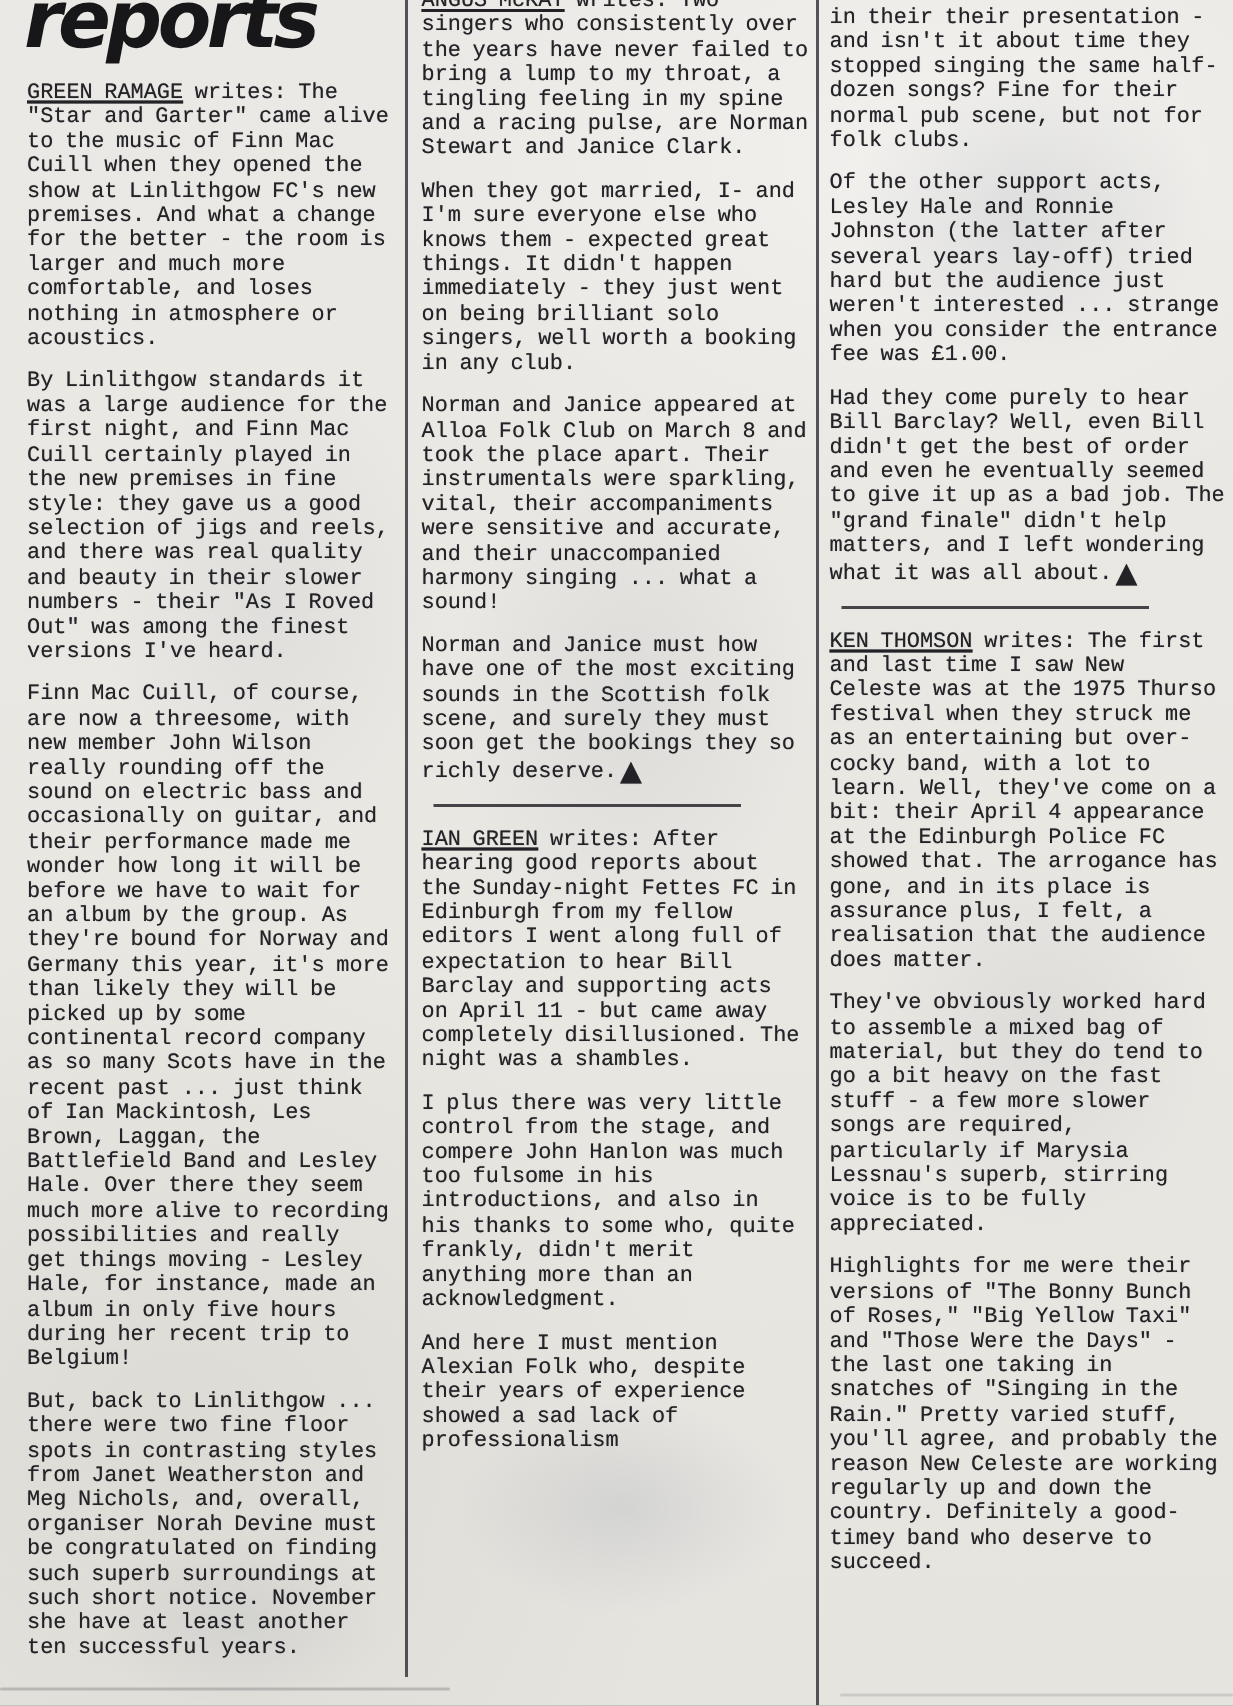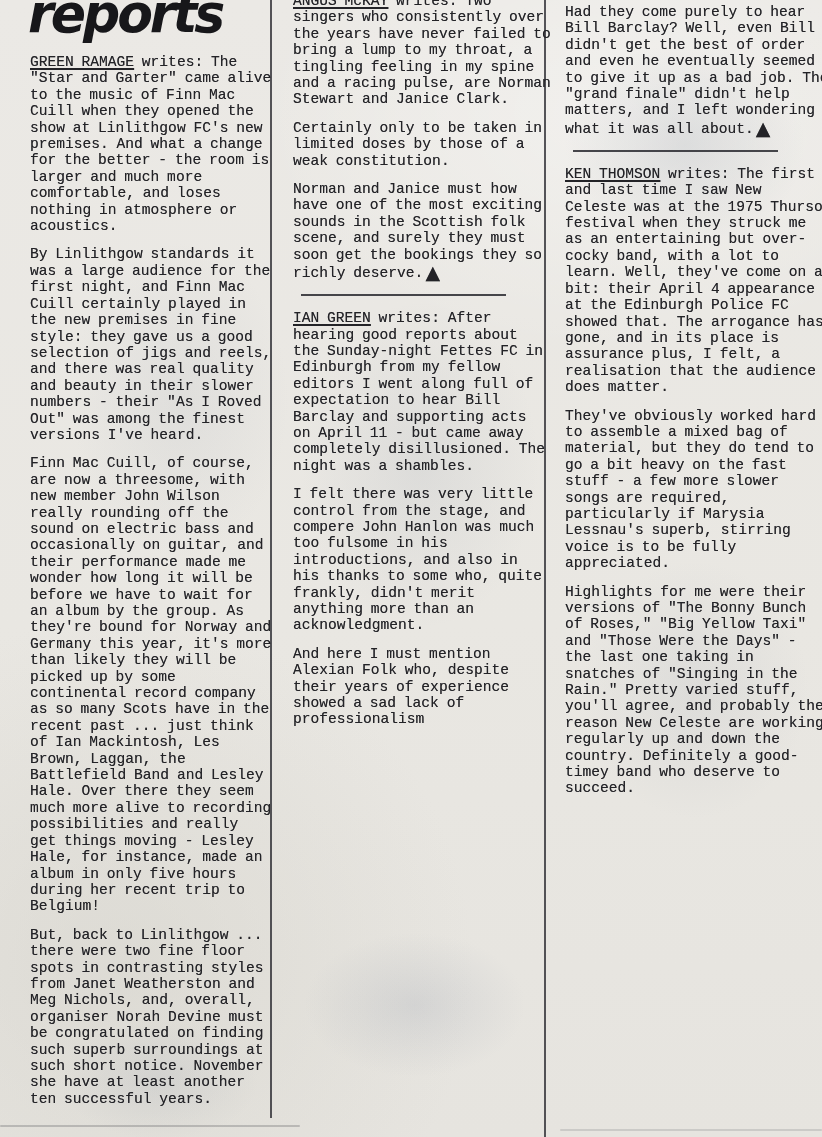--- a/index.html
+++ b/index.html
@@ -24,21 +24,21 @@
   .b5{left:300px;top:930px;width:230px;height:150px;background:radial-gradient(ellipse,rgba(140,148,165,.2),transparent 68%);}
   .b6{left:60px;top:1020px;width:200px;height:120px;background:radial-gradient(ellipse,rgba(150,158,170,.18),transparent 70%);}
 
   .vrule{position:absolute;top:0;width:2px;background:rgba(40,40,46,.78);}
   .vr1{left:270px;height:1118px;}
   .vr2{left:544px;height:1137px;}
   .paper-edge{position:absolute;height:2px;background:rgba(110,110,112,.35);border-radius:2px;}
   .pe1{left:0;bottom:10px;width:300px;}
   .pe2{left:560px;bottom:6px;width:262px;background:rgba(110,110,112,.22);}
 
-  .col{position:absolute;top:0;margin-left:12px;}
+  .col{position:absolute;top:0;}
   .col1{left:18px;width:242px;}
   .col2{left:281px;width:258px;}
   .col3{left:553px;width:264px;top:4px;}
 
   .title{
     font-family:"DejaVu Sans","Liberation Sans",sans-serif;
     font-style:italic;font-weight:bold;
     font-size:52px;letter-spacing:-3px;
     color:#17171a;
     margin:-16px 0 10px -2px;
@@ -75,29 +75,32 @@
   <div class="col col1">
     <div class="title">reports</div>
     <p class="tw"><span class="lead">GREEN RAMAGE</span><span> writes: The "Star and Garter" came alive to the music of Finn Mac Cuill when they opened the show at Linlithgow FC's new premises. And what a change for the better - the room is larger and much more comfortable, and loses nothing in atmosphere or acoustics.</span></p>
     <p class="tw"><span>By Linlithgow standards it was a large audience for the first night, and Finn Mac Cuill certainly played in the new premises in fine style: they gave us a good selection of jigs and reels, and there was real quality and beauty in their slower numbers - their "As I Roved Out" was among the finest versions I've heard.</span></p>
     <p class="tw"><span>Finn Mac Cuill, of course, are now a threesome, with new member John Wilson really rounding off the sound on electric bass and occasionally on guitar, and their performance made me wonder how long it will be before we have to wait for an album by the group. As they're bound for Norway and Germany this year, it's more than likely they will be picked up by some continental record company as so many Scots have in the recent past ... just think of Ian Mackintosh, Les Brown, Laggan, the Battlefield Band and Lesley Hale. Over there they seem much more alive to recording possibilities and really get things moving - Lesley Hale, for instance, made an album in only five hours during her recent trip to Belgium!</span></p>
     <p class="tw"><span>But, back to Linlithgow ... there were two fine floor spots in contrasting styles from Janet Weatherston and Meg Nichols, and, overall, organiser Norah Devine must be congratulated on finding such superb surroundings at such short notice. November she have at least another ten successful years.</span></p>
   </div>
 
   <div class="col col2">
     <p class="tw"><span class="lead">ANGUS McKAY</span><span> writes: Two singers who consistently over the years have never failed to bring a lump to my throat, a tingling feeling in my spine and a racing pulse, are Norman Stewart and Janice Clark.</span></p>
-    <p class="tw"><span>Certainly only to be taken in limited doses by those of a weak constitution.</span></p>
+    <p class="tw"><span>When they got married, I- and I'm sure everyone else who knows them - expected great things. It didn't happen immediately - they just went on being brilliant solo singers, well worth a booking in any club.</span></p>
+    <p class="tw"><span>Norman and Janice appeared at Alloa Folk Club on March 8 and took the place apart. Their instrumentals were sparkling, vital, their accompaniments were sensitive and accurate, and their unaccompanied harmony singing ... what a sound!</span></p>
     <p class="tw"><span>Norman and Janice must how have one of the most exciting sounds in the Scottish folk scene, and surely they must soon get the bookings they so richly deserve.</span><span class="tri">▲</span></p>
     <hr class="hrule">
     <p class="tw"><span class="lead">IAN GREEN</span><span> writes: After hearing good reports about the Sunday-night Fettes FC in Edinburgh from my fellow editors I went along full of expectation to hear Bill Barclay and supporting acts on April 11 - but came away completely disillusioned. The night was a shambles.</span></p>
-    <p class="tw"><span>I felt there was very little control from the stage, and compere John Hanlon was much too fulsome in his introductions, and also in his thanks to some who, quite frankly, didn't merit anything more than an acknowledgment.</span></p>
+    <p class="tw"><span>I plus there was very little control from the stage, and compere John Hanlon was much too fulsome in his introductions, and also in his thanks to some who, quite frankly, didn't merit anything more than an acknowledgment.</span></p>
     <p class="tw"><span>And here I must mention Alexian Folk who, despite their years of experience showed a sad lack of professionalism</span></p>
   </div>
 
   <div class="col col3">
+    <p class="tw"><span>in their their presentation - and isn't it about time they stopped singing the same half-dozen songs? Fine for their normal pub scene, but not for folk clubs.</span></p>
+    <p class="tw"><span>Of the other support acts, Lesley Hale and Ronnie Johnston (the latter after several years lay-off) tried hard but the audience just weren't interested ... strange when you consider the entrance fee was £1.00.</span></p>
     <p class="tw"><span>Had they come purely to hear Bill Barclay? Well, even Bill didn't get the best of order and even he eventually seemed to give it up as a bad job. The "grand finale" didn't help matters, and I left wondering what it was all about.</span><span class="tri">▲</span></p>
     <hr class="hrule">
     <p class="tw"><span class="lead">KEN THOMSON</span><span> writes: The first and last time I saw New Celeste was at the 1975 Thurso festival when they struck me as an entertaining but over-cocky band, with a lot to learn. Well, they've come on a bit: their April 4 appearance at the Edinburgh Police FC showed that. The arrogance has gone, and in its place is assurance plus, I felt, a realisation that the audience does matter.</span></p>
     <p class="tw"><span>They've obviously worked hard to assemble a mixed bag of material, but they do tend to go a bit heavy on the fast stuff - a few more slower songs are required, particularly if Marysia Lessnau's superb, stirring voice is to be fully appreciated.</span></p>
     <p class="tw"><span>Highlights for me were their versions of "The Bonny Bunch of Roses," "Big Yellow Taxi" and "Those Were the Days" - the last one taking in snatches of "Singing in the Rain." Pretty varied stuff, you'll agree, and probably the reason New Celeste are working regularly up and down the country. Definitely a good-timey band who deserve to succeed.</span></p>
   </div>
 
 </div>
 
 </body></html>

